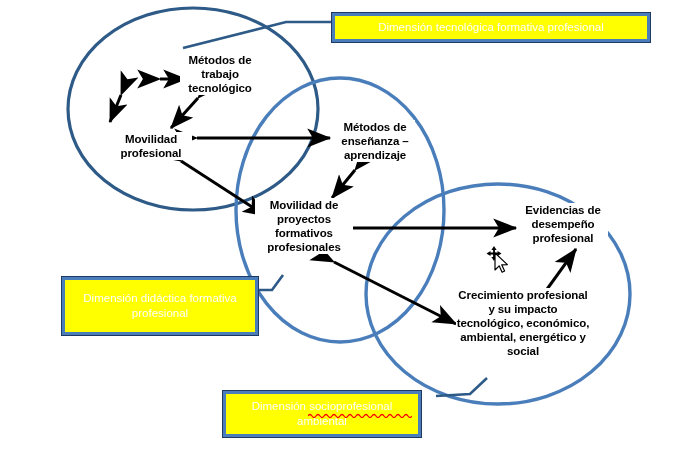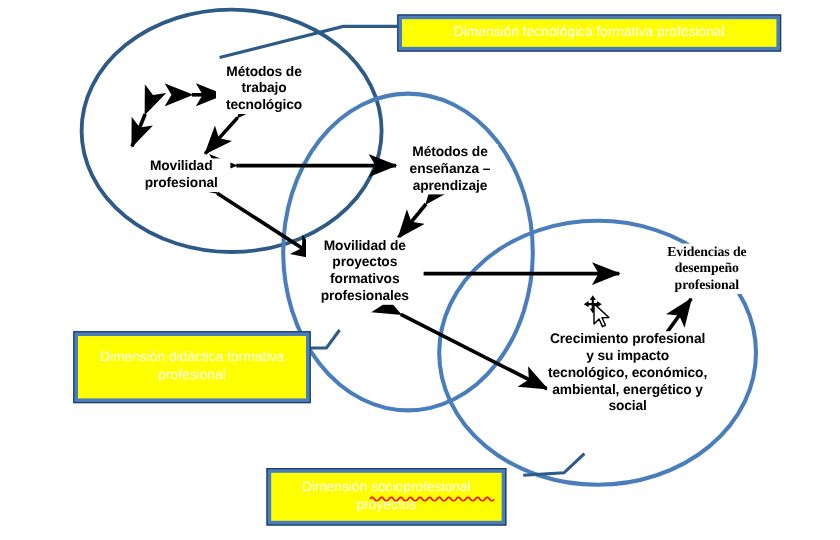--- a/index.html
+++ b/index.html
@@ -72,38 +72,38 @@
   </div>
 
   <div class="node" style="left:335px;top:120px;width:80px;">
     <span>Métodos de enseñanza – aprendizaje</span>
   </div>
 
   <div class="node" style="left:255px;top:198px;width:98px;">
     <span>Movilidad de proyectos formativos profesionales</span>
   </div>
 
-  <div class="node" style="left:544px;top:203px;width:90px;font-family:Liberation Serif, serif;">
+  <div class="node" style="left:518px;top:203px;width:90px;">
     <span>Evidencias de desempeño profesional</span>
   </div>
 
-  <div class="node" style="left:456px;top:276px;width:134px;">
+  <div class="node" style="left:456px;top:288px;width:134px;">
     <span>Crecimiento profesional y su impacto tecnológico, económico, ambiental, energético y social</span>
   </div>
 
   <div class="label-box" style="left:331px;top:12px;width:320px;height:31px;">
     <div class="label-inner">Dimensión tecnológica formativa profesional</div>
   </div>
 
   <div class="label-box" style="left:61px;top:276px;width:198px;height:60px;">
     <div class="label-inner">Dimensión didáctica formativa profesional</div>
   </div>
 
   <div class="label-box" style="left:222px;top:390px;width:200px;height:48px;">
-    <div class="label-inner">Dimensión socioprofesional proyectos</div>
+    <div class="label-inner">Dimensión socioprofesional ambiental</div>
   </div>
 
   <svg class="squiggle" style="left:308px;top:412px;" width="104" height="6" viewBox="0 0 104 6">
     <path d="M0,4 q2,-3 4,0 t4,0 t4,0 t4,0 t4,0 t4,0 t4,0 t4,0 t4,0 t4,0 t4,0 t4,0 t4,0 t4,0 t4,0 t4,0 t4,0 t4,0 t4,0 t4,0 t4,0 t4,0 t4,0 t4,0 t4,0 t4,0" fill="none" stroke="#ff0000" stroke-width="1.3"></path>
   </svg>
 
   <svg style="position:absolute;left:484px;top:243px;" width="34" height="34" viewBox="0 0 34 34">
     <g fill="#000">
       <path d="M10,3 L12.6,7 L10.9,7 L10.9,10.5 L9.1,10.5 L9.1,7 L7.4,7 z"></path>
       <path d="M10,18 L7.4,14 L9.1,14 L9.1,10.6 L10.9,10.6 L10.9,14 L12.6,14 z"></path>

